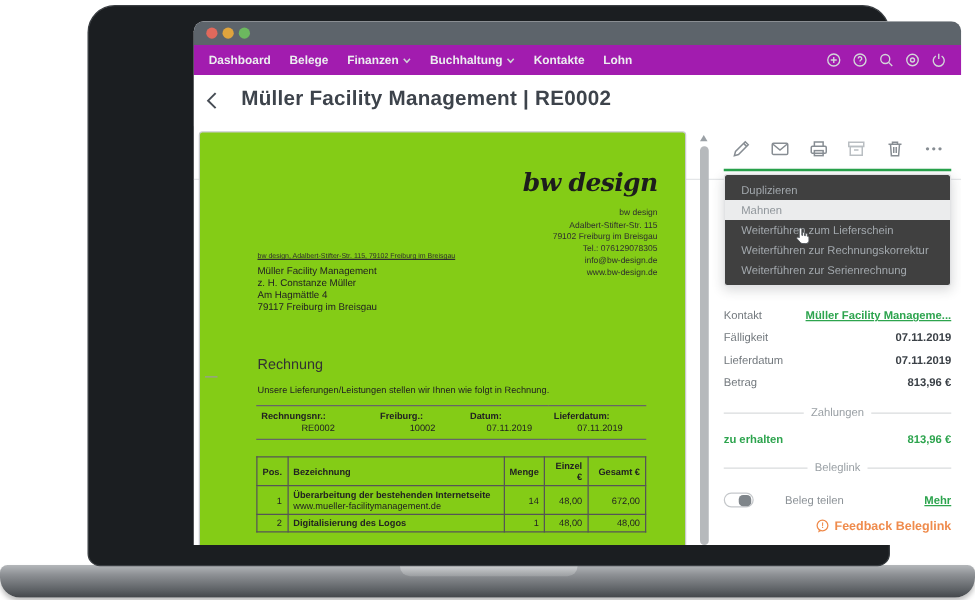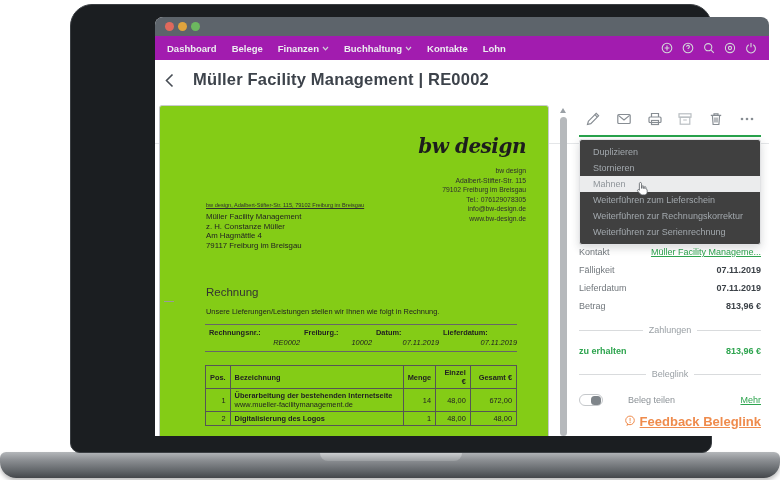--- a/index.html
+++ b/index.html
@@ -44,21 +44,21 @@
     font-size:20px; color:#1d1d1d; letter-spacing:-0.5px; }
   .inv-company { position:absolute; right:22px; top:60px; text-align:right; font-size:6.8px; line-height:9.5px; color:#2e2e2e; }
   .inv-sender { position:absolute; left:46px; top:96px; font-size:5.6px; color:#2e2e2e; text-decoration:underline; }
   .inv-recipient { position:absolute; left:46px; top:106px; font-size:7.8px; line-height:9.5px; color:#222; }
   .fold-mark { position:absolute; left:4px; top:195px; width:10px; height:1px; background:#9a9a9a; }
   .inv-doc-title { position:absolute; left:46px; top:180px; font-size:11.5px; color:#333; }
   .inv-intro { position:absolute; left:46px; top:201px; font-size:7.4px; color:#222; }
   table.meta { position:absolute; left:45px; top:218px; width:312px; border-collapse:collapse;
     border-top:1px solid #666; border-bottom:1px solid #666; font-size:7.4px; color:#222; }
   table.meta th { text-align:left; font-weight:700; padding:3px 0 0 4px; }
-  table.meta td { text-align:right; padding:1px 0 4px 4px;font-style:italic; }
+  table.meta td { text-align:center; padding:1px 0 4px 4px; }
   table.items { position:absolute; left:45px; top:259px; width:312px; border-collapse:collapse; font-size:7.4px; color:#222; }
   table.items th, table.items td { border:1px solid #555; padding:2px 4px; }
   table.items th { font-weight:700; height:14px; }
   .col-pos{ width:24px; text-align:right; } .col-name{ width:180px; text-align:left; }
   .col-qty{ width:26px; text-align:right; } .col-unit{ width:35px; text-align:right; } .col-total{ width:47px; text-align:right; }
   .item-sub { font-weight:400; }
 
   
   .scrollbar { position:absolute; left:404px; top:88px; width:9px; height:331px; }
   .sb-arrow { position:absolute; left:1px; top:3px; width:0; height:0;
@@ -78,32 +78,32 @@
   .dropdown { position:absolute; left:0; top:34px; width:182px; padding:4px 0; background:#404040;
     border:1px solid #e2e3e5; border-radius:3px; box-shadow:0 3px 9px rgba(40,45,50,.18); z-index:6; }
   .menu-item { height:16px; line-height:16px; padding:0 13px; font-size:9px; color:#a2a8ad; white-space:nowrap; cursor:pointer; }
   .menu-item.active { background:#ebeced; color:#8f959a; }
   .cursor-hand { position:absolute; left:56px; top:76px; width:14px; height:15px; z-index:9; }
 
   .details { position:absolute; left:0; top:138px; width:182px; }
   .drow { height:18px; display:flex; align-items:center; justify-content:space-between; }
   .dlabel { font-size:9px; color:#72787d; }
   .dvalue { font-size:9px; color:#3b4147; font-weight:700; }
-  .dlink { font-size:9px; color:#2da44e; font-weight:400; text-decoration:underline; cursor:pointer; }
+  .dlink { font-size:9px; color:#2da44e; font-weight:700; text-decoration:underline; cursor:pointer; }
   .section-divider { height:14px; margin-top:8px; display:flex; align-items:center; gap:6px; }
   .section-divider .line { flex:1; height:1px; background:#d9dbdd; }
   .section-divider .sd-label { font-size:9px; color:#9aa0a5; }
   .pay-row { height:16px; margin-top:6px; display:flex; align-items:center; justify-content:space-between;gap:24px; }
   .green-b { font-size:9px; font-weight:700; color:#2da44e; }
   .toggle-row { height:18px; margin-top:10px; display:flex; align-items:center; }
   .toggle { position:relative; width:24px; height:12px; background:#fff; border:1px solid #c5c8cb; border-radius:6px; cursor:pointer; }
   .knob { position:absolute; right:1px; top:0.5px; width:10px; height:9.5px; background:#7f858a; border-radius:3.5px; }
   .toggle-label { font-size:9px; color:#8c9297; margin-left:25px; flex:1; }
   .feedback-row { height:16px; margin-top:4px; display:flex; align-items:center; justify-content:flex-end; gap:4px; }
-  .feedback-link { font-size:13px; color:#ef8b4c; font-weight:700; text-decoration:underline; cursor:pointer;text-align:center; }
+  .feedback-link { font-size:10px; color:#ef8b4c; font-weight:700; cursor:pointer;text-align:center; }
   .fb-ico { width:12px; height:12px; }
 </style>
 </head>
 <body>
 
 <div class="stage">
   <div class="laptop-base"></div>
   <div class="laptop-notch"></div>
   <div class="laptop-frame">
     <div class="screen">
@@ -274,21 +274,20 @@
           <svg class="tb-ico" viewBox="0 0 16 16">
               <circle class="fill" cx="3" cy="8" r="1.3"></circle>
               <circle class="fill" cx="8" cy="8" r="1.3"></circle>
               <circle class="fill" cx="13" cy="8" r="1.3"></circle>
             </svg>
         </div>
         <div class="green-rule"></div>
 
         <div class="dropdown">
           <div class="menu-item">Duplizieren</div>
-          <div class="menu-item">Stornieren</div>
           <div class="menu-item active">Mahnen</div>
           <div class="menu-item">Weiterführen zum Lieferschein</div>
           <div class="menu-item">Weiterführen zur Rechnungskorrektur</div>
           <div class="menu-item">Weiterführen zur Serienrechnung</div>
         </div>
         <svg class="cursor-hand" viewBox="0 0 16 17">
           <path d="M6.2 1.6c.7 0 1.2.5 1.2 1.2v5.4l.7.1V6.2c0-.5.4-.9.9-.9s.9.4.9.9v2.3l.7.1V7.2c0-.5.4-.9.9-.9s.9.4.9.9v1.8l.5.1c.6.1 1 .6 1 1.2v2.6c0 1.6-1.3 2.9-2.9 2.9H8.4c-.9 0-1.7-.4-2.3-1l-3-3.3c-.4-.4-.4-1.1.1-1.5.4-.4 1.1-.3 1.5.1l.3.4V2.8c0-.7.5-1.2 1.2-1.2z" fill="#ffffff" stroke="#555a5f" stroke-width="0.9"></path>
         </svg>
 
         <div class="details">

